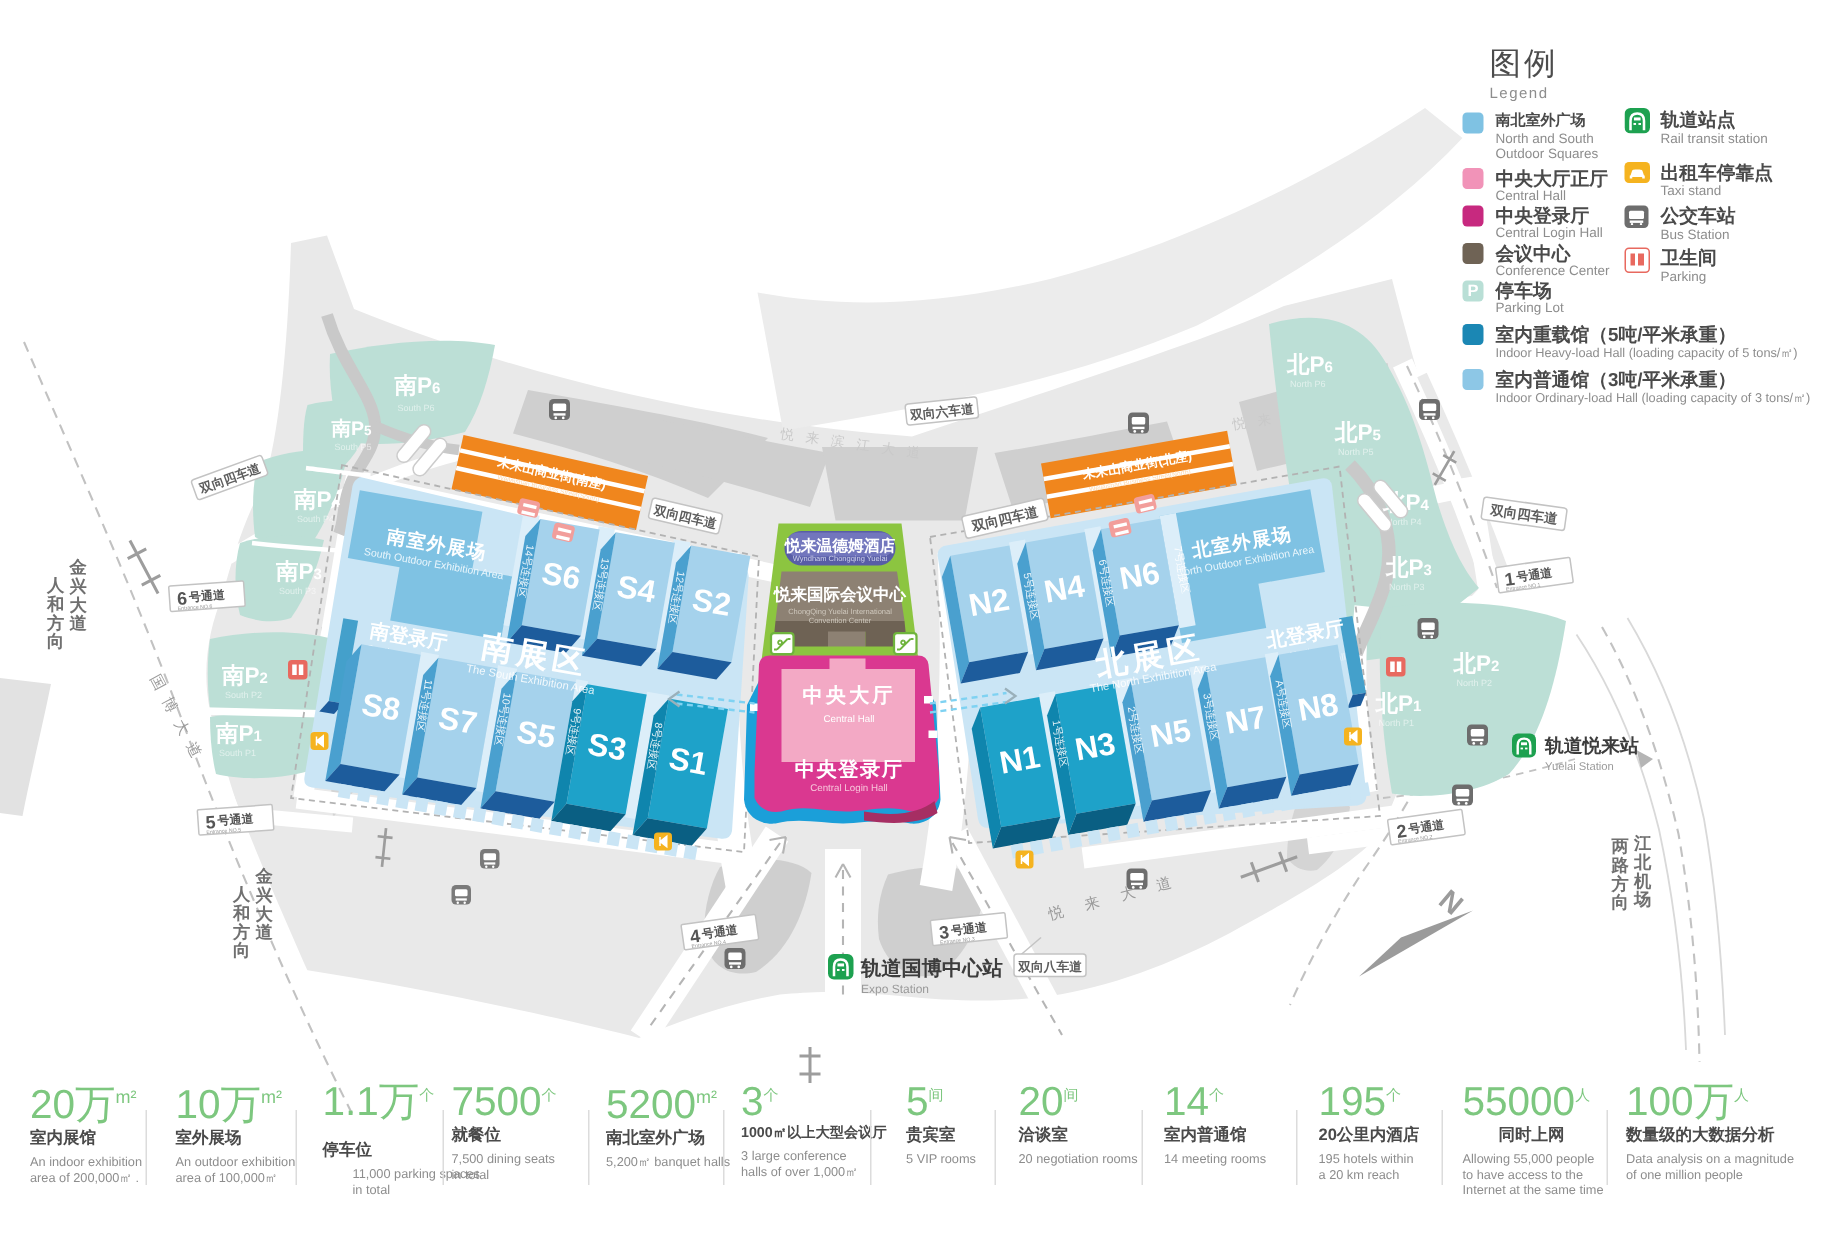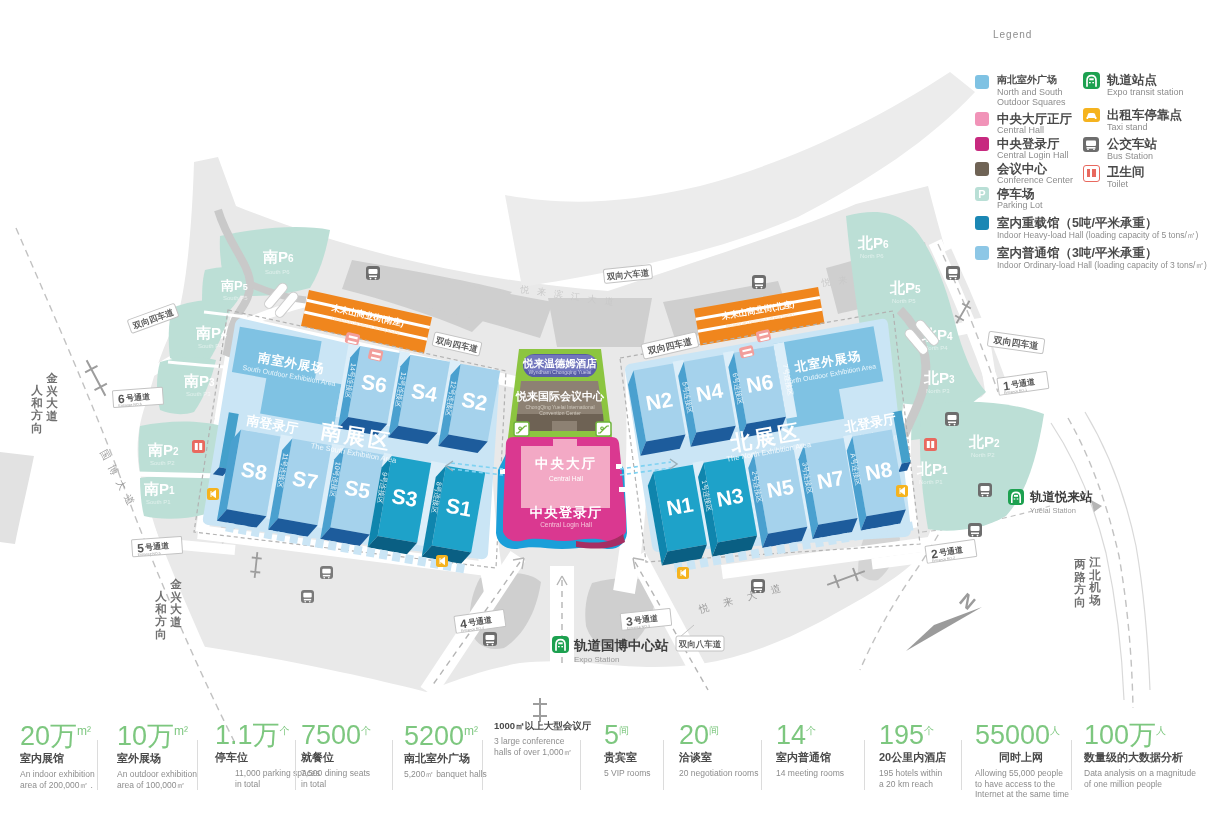--- a/index.html
+++ b/index.html
@@ -745,20 +745,21 @@
 
 <text x="700" y="613" font-size="10" fill="#9a9a9a" letter-spacing="6" transform="rotate(-15 700 613)">悦 来 大 道</text>
 
 <path d="M982,607 L906,651 L934,625 Z" fill="#9b9b9b"></path>
 
 <text x="958" y="602" font-size="19" fill="#9b9b9b" font-weight="bold" transform="rotate(40 958 602)">N</text>
 </svg>
 
 <div style="position:absolute;left:975px;top:28px;width:235px;">
 
+<div style="font-size:21px;color:#4c4c4c;letter-spacing:2px;margin-left:18px;">图例</div>
 <div style="font-size:10px;color:#8d8d8d;letter-spacing:1px;margin-top:1px;margin-left:18px;">Legend</div>
 
 <div style="position:absolute;left:0px;top:47px;width:14px;height:14px;border-radius:3px;background:#7fc2e3;"></div>
 <div style="position:absolute;left:22px;top:45px;font-size:10px;font-weight:bold;color:#4a4a4a;">南北室外广场</div>
 <div style="position:absolute;left:22px;top:60px;font-size:9px;color:#8d8d8d;line-height:9.5px;">North and South<br>Outdoor Squares</div>
 <div style="position:absolute;left:0px;top:84px;width:14px;height:14px;border-radius:3px;background:#f193b8;"></div>
 <div style="position:absolute;left:22px;top:83px;font-size:12.5px;font-weight:bold;color:#4a4a4a;">中央大厅正厅</div>
 <div style="position:absolute;left:22px;top:97px;font-size:9px;color:#8d8d8d;">Central Hall</div>
 <div style="position:absolute;left:0px;top:109px;width:14px;height:14px;border-radius:3px;background:#c7297f;"></div>
 <div style="position:absolute;left:22px;top:108px;font-size:12.5px;font-weight:bold;color:#4a4a4a;">中央登录厅</div>
@@ -780,21 +781,21 @@
 <div style="position:absolute;left:1083px;top:28px;width:130px;">
 
 <svg style="position:absolute;left:0px;top:44px;" width="17" height="17" viewBox="0 0 17 17">
         <rect width="17" height="17" rx="4" fill="#1da150"></rect>
         <path d="M4,14.8 V8.5 C4,5.2 5.6,3.6 8.5,3.6 C11.4,3.6 13,5.2 13,8.5 V14.8" stroke="#ffffff" stroke-width="1.7" fill="none"></path>
         <rect x="6.3" y="6.3" width="4.4" height="2" fill="#ffffff"></rect>
         <rect x="6" y="10" width="1.7" height="1.3" fill="#ffffff"></rect>
         <rect x="9.3" y="10" width="1.7" height="1.3" fill="#ffffff"></rect>
       </svg>
 <div style="position:absolute;left:24px;top:44px;font-size:12.5px;font-weight:bold;color:#4a4a4a;">轨道站点</div>
-<div style="position:absolute;left:24px;top:59px;font-size:9px;color:#8d8d8d;">Expo transit station</div>
+<div style="position:absolute;left:24px;top:59px;font-size:9px;color:#8d8d8d;">Rail transit station</div>
 
 <div style="position:absolute;left:0px;top:80px;width:17px;height:14px;border-radius:3px;background:#f5b31f;"></div>
 <svg style="position:absolute;left:2px;top:83px;" width="13" height="9" viewBox="0 0 13 9">
         <path d="M2,6 L3,3 C3.3,2.2 4,2 6.5,2 C9,2 9.7,2.2 10,3 L11,6 Z M1.5,6 h10 v2 h-1.7 v-1 h-6.6 v1 H1.5 Z" fill="#ffffff"></path>
       </svg>
 <div style="position:absolute;left:24px;top:79px;font-size:12.5px;font-weight:bold;color:#4a4a4a;">出租车停靠点</div>
 <div style="position:absolute;left:24px;top:94px;font-size:9px;color:#8d8d8d;">Taxi stand</div>
 
 <div style="position:absolute;left:0px;top:109px;width:16px;height:15px;border-radius:3px;background:#6d6d6d;"></div>
 <svg style="position:absolute;left:2px;top:112px;" width="12" height="10" viewBox="0 0 12 10">
@@ -803,61 +804,62 @@
         <circle cx="3" cy="9.4" r="0.8" fill="#fff"></circle>
         <circle cx="9" cy="9.4" r="0.8" fill="#fff"></circle>
       </svg>
 <div style="position:absolute;left:24px;top:108px;font-size:12.5px;font-weight:bold;color:#4a4a4a;">公交车站</div>
 <div style="position:absolute;left:24px;top:123px;font-size:9px;color:#8d8d8d;">Bus Station</div>
 
 <div style="position:absolute;left:0px;top:137px;width:15px;height:15px;border-radius:3px;background:#fff;border:1.5px solid #e8695f;"></div>
 <div style="position:absolute;left:3.5px;top:140.5px;width:3.6px;height:8px;background:#e8695f;"></div>
 <div style="position:absolute;left:9px;top:140.5px;width:3.6px;height:8px;background:#e8695f;"></div>
 <div style="position:absolute;left:24px;top:136px;font-size:12.5px;font-weight:bold;color:#4a4a4a;">卫生间</div>
-<div style="position:absolute;left:24px;top:151px;font-size:9px;color:#8d8d8d;">Toilet</div>
+<div style="position:absolute;left:24px;top:151px;font-size:9px;color:#8d8d8d;">Parking</div>
 </div>
 
 <div style="position:absolute;left:0;top:0;">
 
 <div style="position:absolute;left:20px;top:718px;width:78px;">
 <div style="color:#7dc77f;font-size:27px;line-height:26px;white-space:nowrap;">20万<span style="font-size:12px;vertical-align:10px;">m²</span></div>
 <div style="color:#4a4a4a;font-size:11px;font-weight:bold;margin-top:2px;">室内展馆</div>
 <div style="color:#8d8d8d;font-size:8.5px;line-height:10.5px;margin-top:3px;white-space:nowrap;">An indoor exhibition<br>area of  200,000㎡ .</div>
 </div>
 <div style="position:absolute;left:97px;top:740px;width:1px;height:50px;background:#dcdcdc;"></div>
 
 <div style="position:absolute;left:117px;top:718px;width:78px;">
 <div style="color:#7dc77f;font-size:27px;line-height:26px;white-space:nowrap;">10万<span style="font-size:12px;vertical-align:10px;">m²</span></div>
 <div style="color:#4a4a4a;font-size:11px;font-weight:bold;margin-top:2px;">室外展场</div>
 <div style="color:#8d8d8d;font-size:8.5px;line-height:10.5px;margin-top:3px;white-space:nowrap;">An outdoor exhibition<br>area of 100,000㎡</div>
 </div>
 <div style="position:absolute;left:197px;top:740px;width:1px;height:50px;background:#dcdcdc;"></div>
 
 <div style="position:absolute;left:215px;top:718px;width:75px;">
 <div style="color:#7dc77f;font-size:27px;line-height:26px;white-space:nowrap;">1.1万<span style="font-size:10px;vertical-align:10px;">个</span></div>
-<div style="color:#4a4a4a;font-size:11px;font-weight:bold;margin-top:2px;">停车位</div>
+<div style="color:#4a4a4a;font-size:11px;font-weight:bold;margin-top:12px;">停车位</div>
 <div style="color:#8d8d8d;font-size:8.5px;line-height:10.5px;margin-top:3px;white-space:nowrap;margin-left:20px;">11,000 parking spaces<br>in total</div>
 </div>
 <div style="position:absolute;left:295px;top:740px;width:1px;height:50px;background:#dcdcdc;"></div>
 
 <div style="position:absolute;left:301px;top:718px;width:80px;">
 <div style="color:#7dc77f;font-size:27px;line-height:26px;white-space:nowrap;">7500<span style="font-size:10px;vertical-align:10px;">个</span></div>
 <div style="color:#4a4a4a;font-size:11px;font-weight:bold;margin-top:2px;">就餐位</div>
 <div style="color:#8d8d8d;font-size:8.5px;line-height:10.5px;margin-top:3px;white-space:nowrap;">7,500 dining seats<br>in total</div>
 </div>
 <div style="position:absolute;left:392px;top:740px;width:1px;height:50px;background:#dcdcdc;"></div>
 
 <div style="position:absolute;left:404px;top:718px;width:80px;">
 <div style="color:#7dc77f;font-size:27px;line-height:26px;white-space:nowrap;">5200<span style="font-size:12px;vertical-align:10px;">m²</span></div>
 <div style="color:#4a4a4a;font-size:11px;font-weight:bold;margin-top:2px;">南北室外广场</div>
 <div style="color:#8d8d8d;font-size:8.5px;line-height:10.5px;margin-top:3px;white-space:nowrap;">5,200㎡ banquet halls</div>
 </div>
 <div style="position:absolute;left:482px;top:740px;width:1px;height:50px;background:#dcdcdc;"></div>
 
 <div style="position:absolute;left:494px;top:718px;width:140px;">
+<div style="color:#7dc77f;font-size:27px;line-height:26px;white-space:nowrap;">3<span style="font-size:10px;vertical-align:10px;">个</span></div>
 <div style="color:#4a4a4a;font-size:11px;font-weight:bold;margin-top:2px;white-space:nowrap;font-size:9.5px;">1000㎡以上大型会议厅</div>
 <div style="color:#8d8d8d;font-size:8.5px;line-height:10.5px;margin-top:3px;white-space:nowrap;">3 large conference<br>halls of over 1,000㎡</div>
 </div>
 <div style="position:absolute;left:580px;top:740px;width:1px;height:50px;background:#dcdcdc;"></div>
 
 <div style="position:absolute;left:604px;top:718px;width:55px;">
 <div style="color:#7dc77f;font-size:27px;line-height:26px;white-space:nowrap;">5<span style="font-size:10px;vertical-align:10px;">间</span></div>
 <div style="color:#4a4a4a;font-size:11px;font-weight:bold;margin-top:2px;">贵宾室</div>
 <div style="color:#8d8d8d;font-size:8.5px;line-height:10.5px;margin-top:3px;white-space:nowrap;">5 VIP rooms</div>
 </div>

